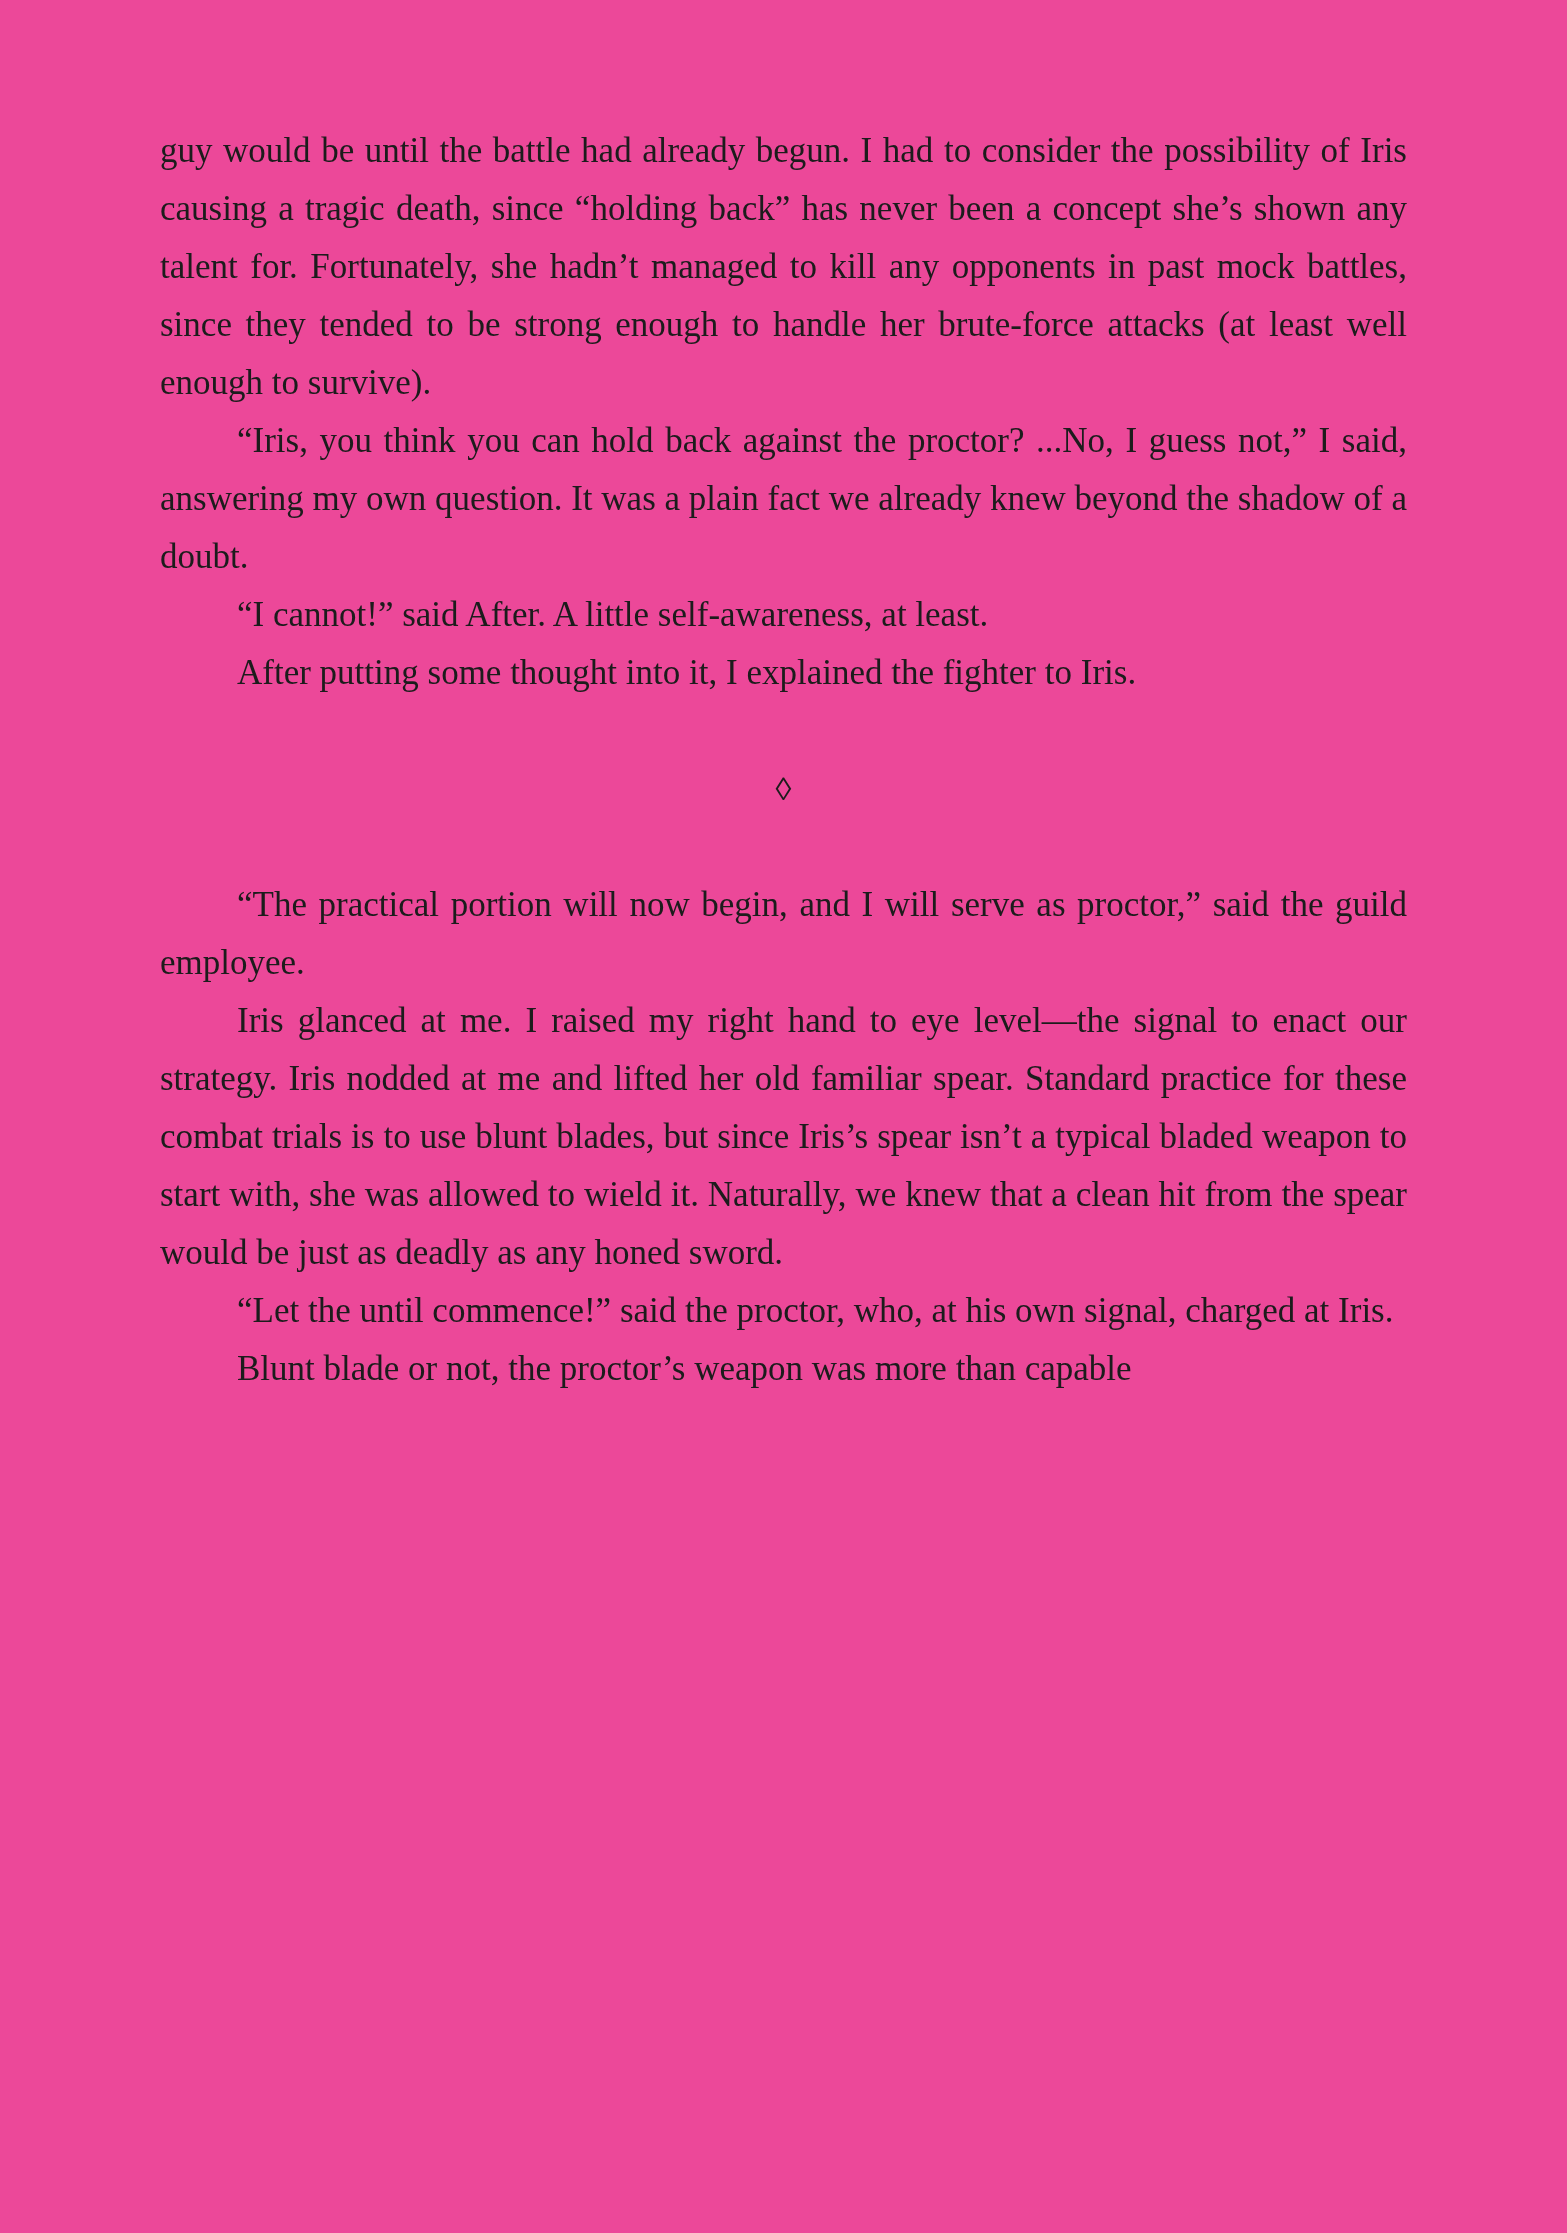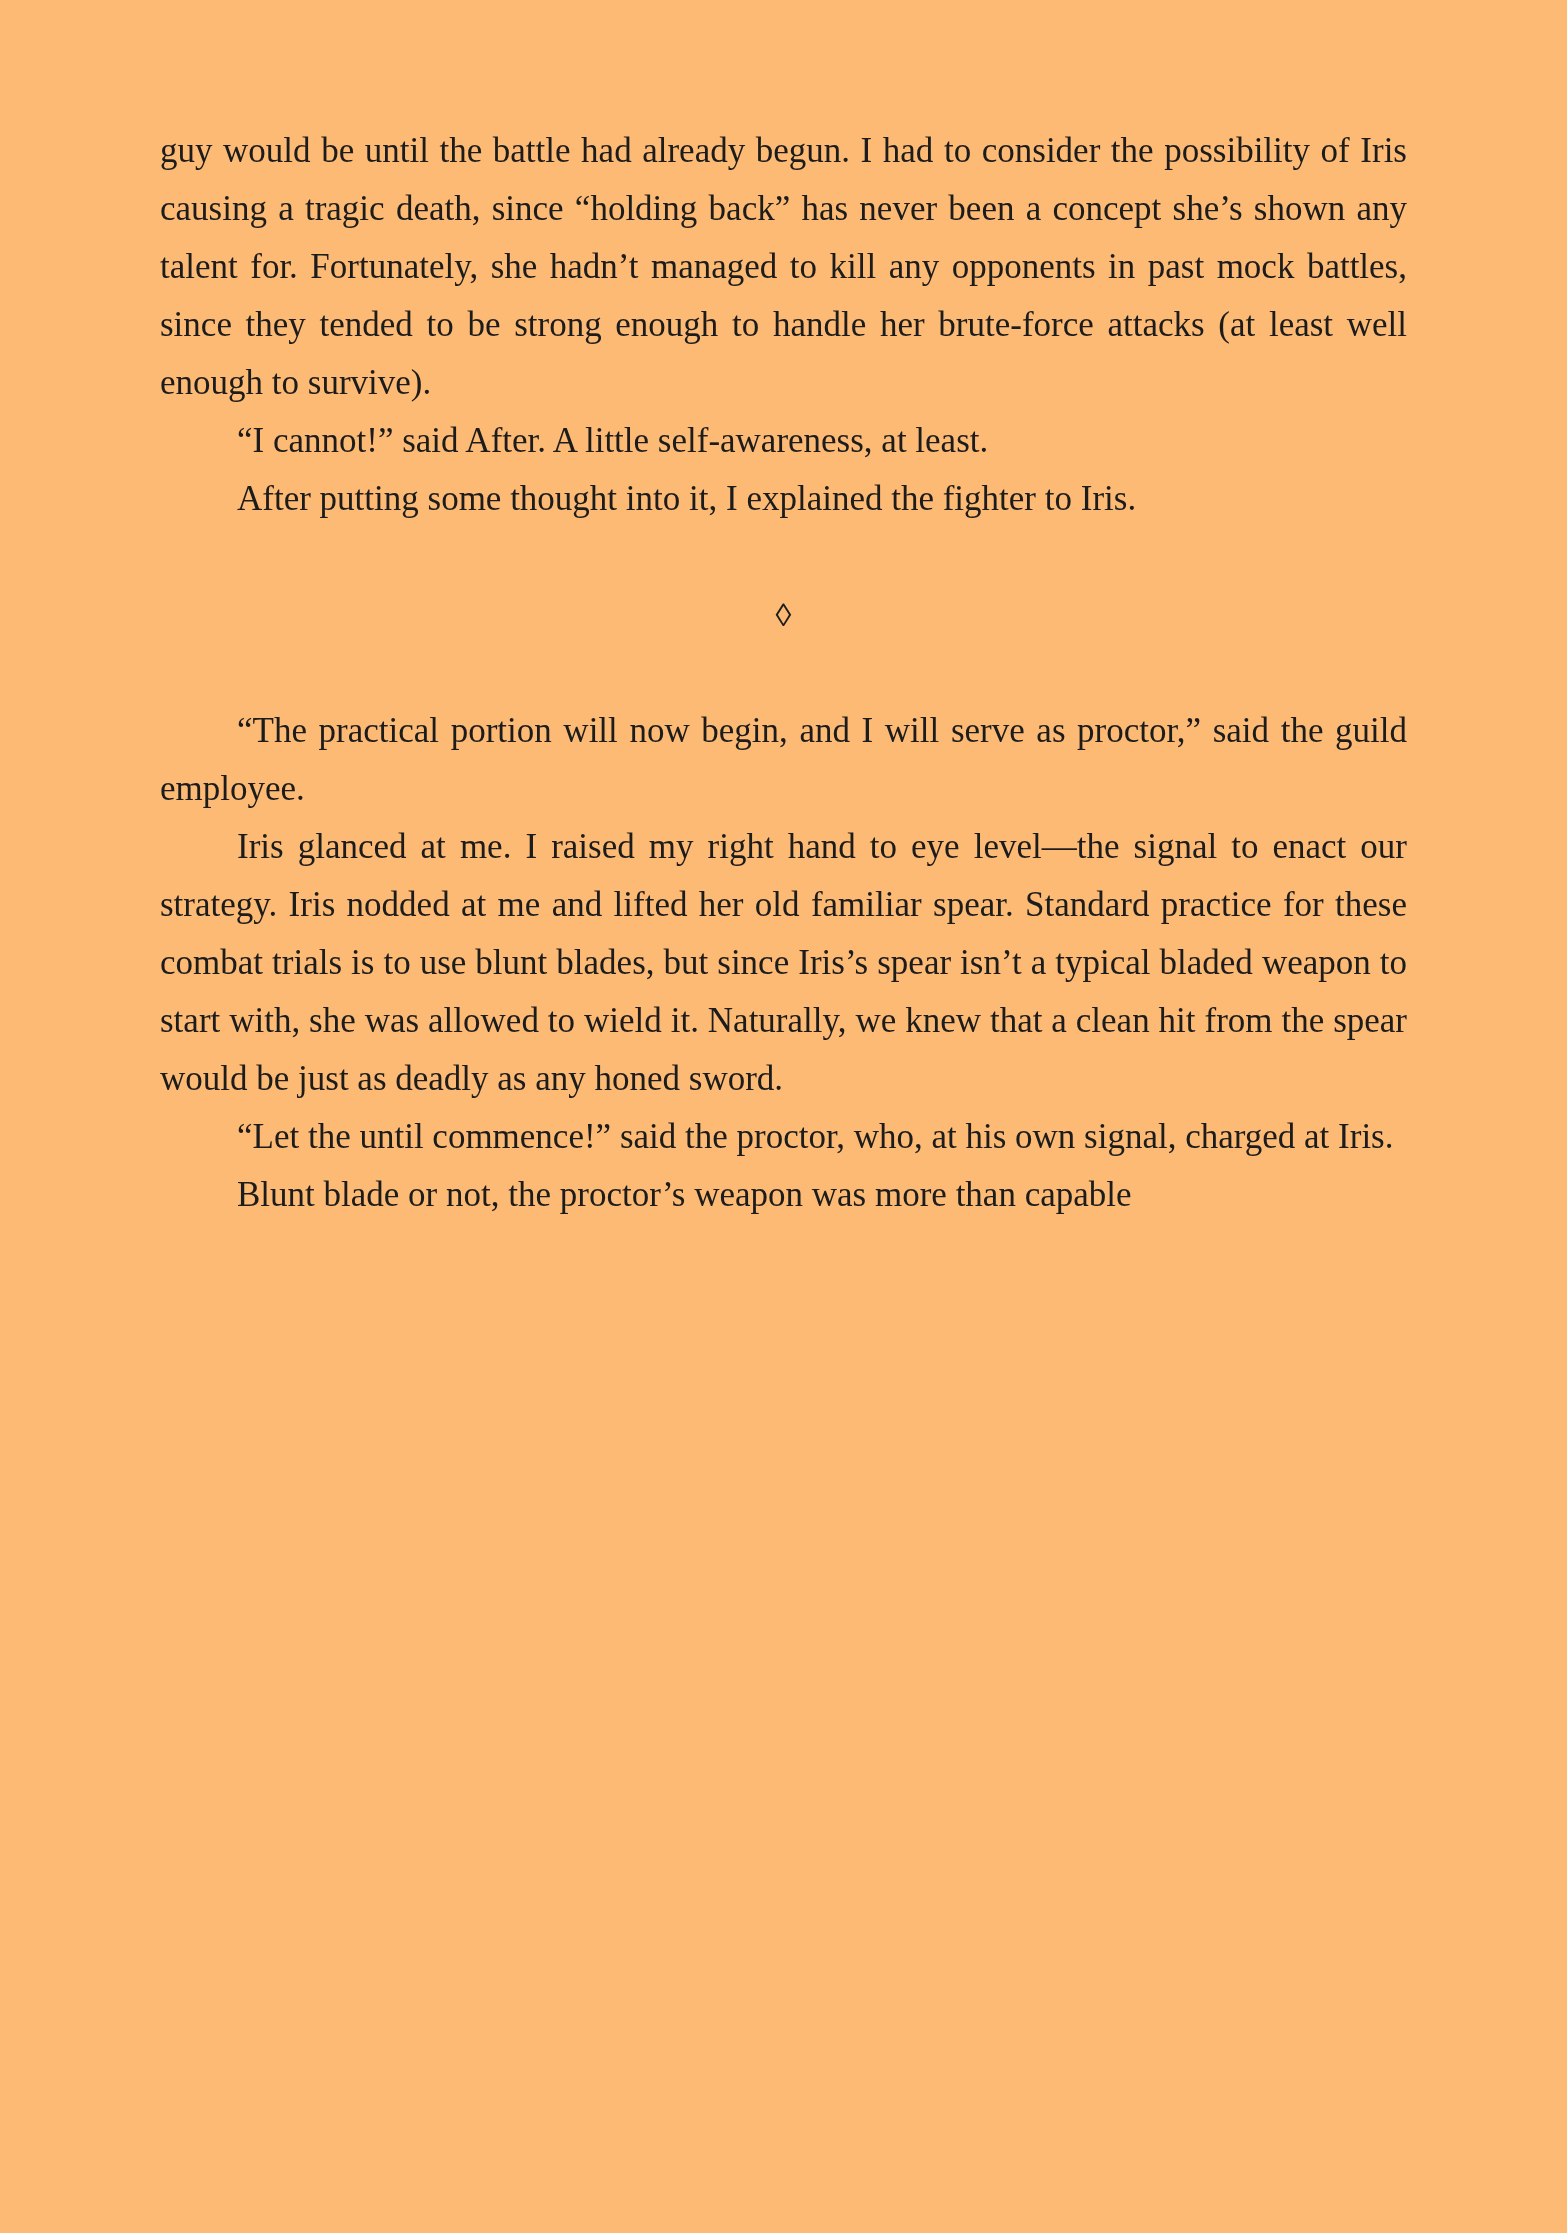--- a/index.html
+++ b/index.html
@@ -4,21 +4,21 @@
 <style>
   html, body {
     margin: 0;
     padding: 0;
     background: #ffffff;
   }
   .book-page {
     position: relative;
     width: 1567px;
     height: 2233px;
-    background: #fdba74;
+    background: #ec4899;
     box-sizing: border-box;
     padding: 122px 160px 0 160px;
     font-family: "Liberation Serif", "DejaVu Serif", serif;
     color: #1c1c1c;
     overflow: hidden;
   }
   .book-page p {
     margin: 0;
     font-size: 35px;
     line-height: 58px;
@@ -36,20 +36,21 @@
     line-height: 58px;
     color: #1c1c1c;
   }
 </style>
 </head>
 <body>
 
 <div class="book-page">
 
   <p class="no-indent">guy would be until the battle had already begun. I had to consider the possibility of Iris causing a tragic death, since “holding back” has never been a concept she’s shown any talent for. Fortunately, she hadn’t managed to kill any opponents in past mock battles, since they tended to be strong enough to handle her brute-force attacks (at least well enough to survive).</p>
+  <p class="indent">“Iris, you think you can hold back against the proctor? ...No, I guess not,” I said, answering my own question. It was a plain fact we already knew beyond the shadow of a doubt.</p>
   <p class="indent">“I cannot!” said After. A little self-awareness, at least.</p>
   <p class="indent">After putting some thought into it, I explained the fighter to Iris.</p>
 
   <span class="divider">◊</span>
 
   <p class="indent">“The practical portion will now begin, and I will serve as proctor,” said the guild employee.</p>
   <p class="indent">Iris glanced at me. I raised my right hand to eye level—the signal to enact our strategy. Iris nodded at me and lifted her old familiar spear. Standard practice for these combat trials is to use blunt blades, but since Iris’s spear isn’t a typical bladed weapon to start with, she was allowed to wield it. Naturally, we knew that a clean hit from the spear would be just as deadly as any honed sword.</p>
   <p class="indent">“Let the until commence!” said the proctor, who, at his own signal, charged at Iris.</p>
   <p class="indent">Blunt blade or not, the proctor’s weapon was more than capable</p>
 

